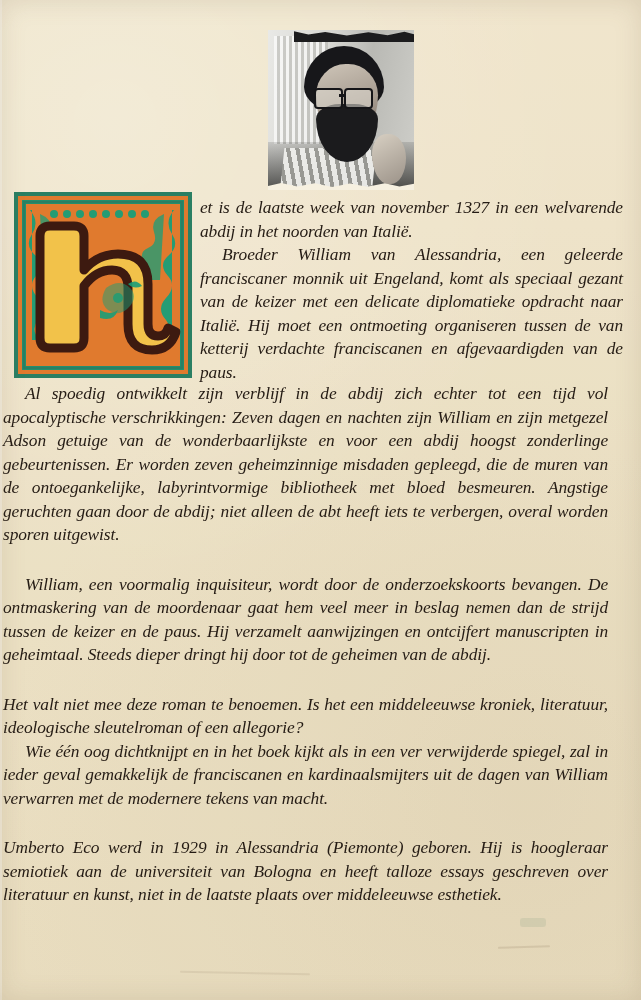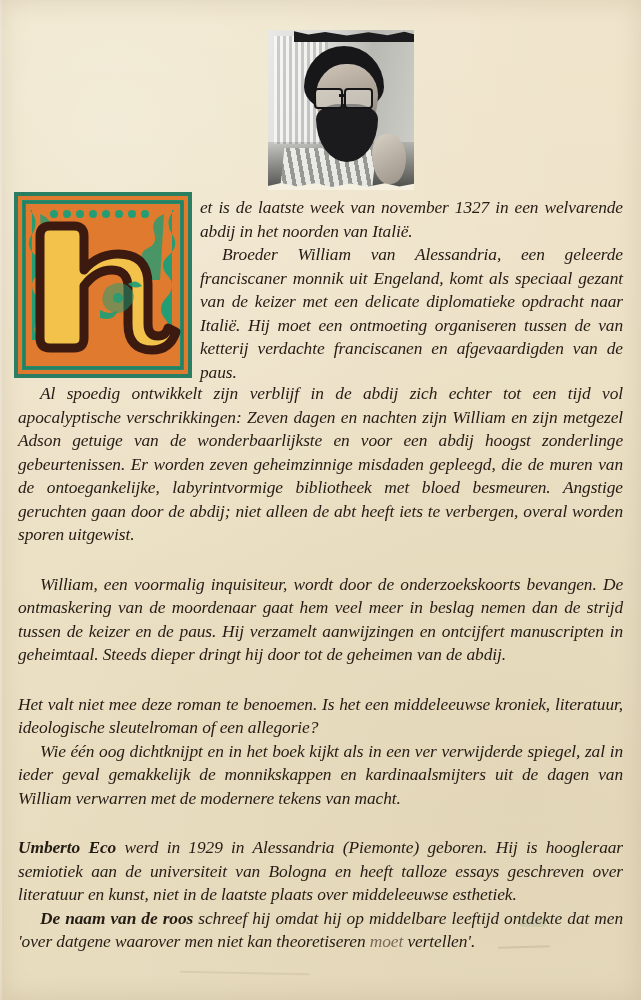--- a/index.html
+++ b/index.html
@@ -131,28 +131,28 @@
     text-align: justify;
     letter-spacing: -0.1px;
     color: #241b14;
   }
   #col-right {
     left: 200px;
     top: 196px;
     width: 423px;
   }
   #col-full {
-    left: 18px;
+    left: 3px;
     top: 382px;
     width: 605px;
   }
   .para { margin: 0; }
   .para.indent { text-indent: 22px; }
   .para.gap { margin-top: 26px; }
-  .bold { font-weight: bold; }
+  .bold { font-weight: normal; }
   .faded { color: #5e5044; opacity: .82; }
 
   #publisher {
     position: absolute;
     left: 18px;
     right: 18px;
     top: 958px;
     text-align: right;
     font-style: normal;
     font-size: 17px;
@@ -242,23 +242,22 @@
 
   <div id="col-right" class="text-block">
     <p class="para">et is de laatste week van november 1327 in een welvarende abdij in het noorden van Italië.</p>
     <p class="para indent">Broeder William van Alessandria, een geleerde franciscaner monnik uit Engeland, komt als speciaal gezant van de keizer met een delicate diplomatieke opdracht naar Italië. Hij moet een ontmoeting organiseren tussen de van ketterij verdachte franciscanen en afgevaardigden van de paus.</p>
   </div>
 
   <div id="col-full" class="text-block">
     <p class="para indent">Al spoedig ontwikkelt zijn verblijf in de abdij zich echter tot een tijd vol apocalyptische verschrikkingen: Zeven dagen en nachten zijn William en zijn metgezel Adson getuige van de wonderbaarlijkste en voor een abdij hoogst zonderlinge gebeurtenissen. Er worden zeven geheimzinnige misdaden gepleegd, die de muren van de ontoegankelijke, labyrintvormige bibliotheek met bloed besmeuren. Angstige geruchten gaan door de abdij; niet alleen de abt heeft iets te verbergen, overal worden sporen uitgewist.</p>
     <p class="para indent gap">William, een voormalig inquisiteur, wordt door de onderzoekskoorts bevangen. De ontmaskering van de moordenaar gaat hem veel meer in beslag nemen dan de strijd tussen de keizer en de paus. Hij verzamelt aanwijzingen en ontcijfert manuscripten in geheimtaal. Steeds dieper dringt hij door tot de geheimen van de abdij.</p>
     <p class="para gap">Het valt niet mee deze roman te benoemen. Is het een middeleeuwse kroniek, literatuur, ideologische sleutelroman of een allegorie?</p>
-    <p class="para indent">Wie één oog dichtknijpt en in het boek kijkt als in een ver verwijderde spiegel, zal in ieder geval gemakkelijk de monnikskappen en kardinaalsmijters uit de dagen van William verwarren met de modernere tekens van macht.</p>
+    <p class="para indent">Wie één oog dichtknijpt en in het boek kijkt als in een ver verwijderde spiegel, zal in ieder geval gemakkelijk de franciscanen en kardinaalsmijters uit de dagen van William verwarren met de modernere tekens van macht.</p>
     <p class="para gap"><span class="bold">Umberto Eco</span><span> werd in 1929 in Alessandria (Piemonte) geboren. Hij is hoogleraar semiotiek aan de universiteit van Bologna en heeft talloze essays geschreven over literatuur en kunst, niet in de laatste plaats over middeleeuwse esthetiek.</span></p>
-    <p class="para indent"><span class="bold">De naam van de roos</span><span> schreef hij omdat hij op middelbare leeftijd ontdekte dat men 'over datgene waarover men niet kan theoretiseren </span><span class="faded">moet</span><span> vertellen'.</span></p>
   </div>
 
   <div id="scuff-a"></div>
   <div id="scuff-b"></div>
   <div id="scuff-c"></div>
 
 
   <div id="edge-shade"></div>
 </div>
 

